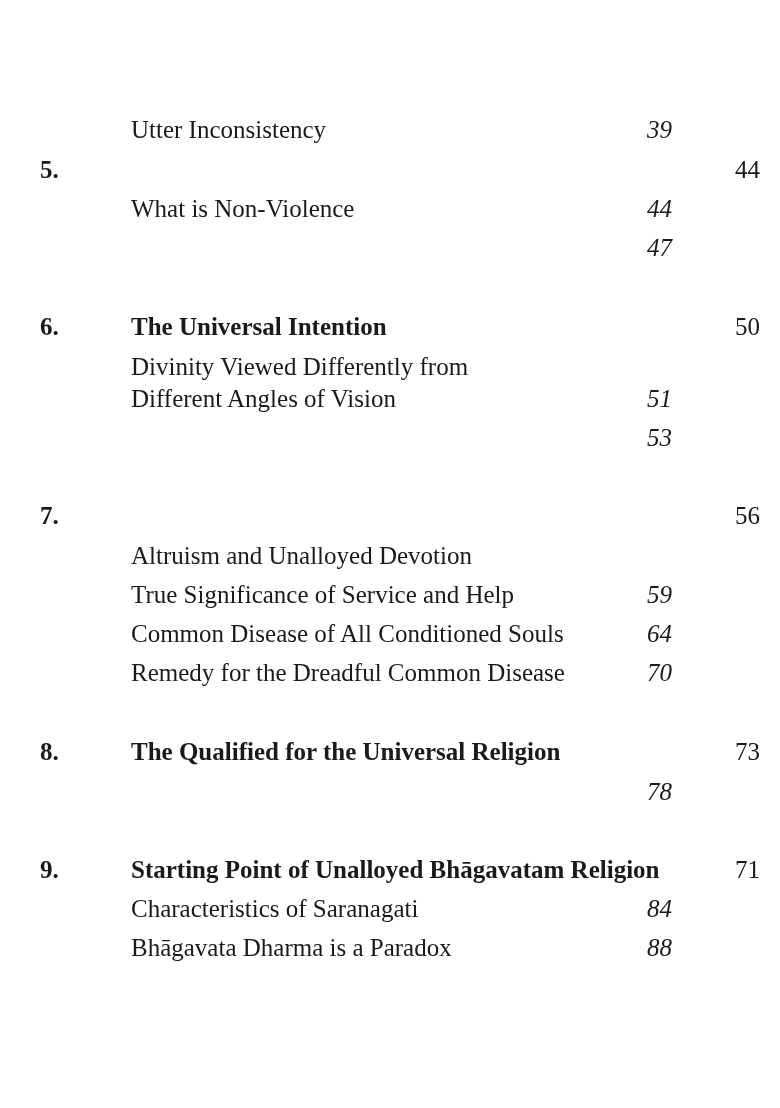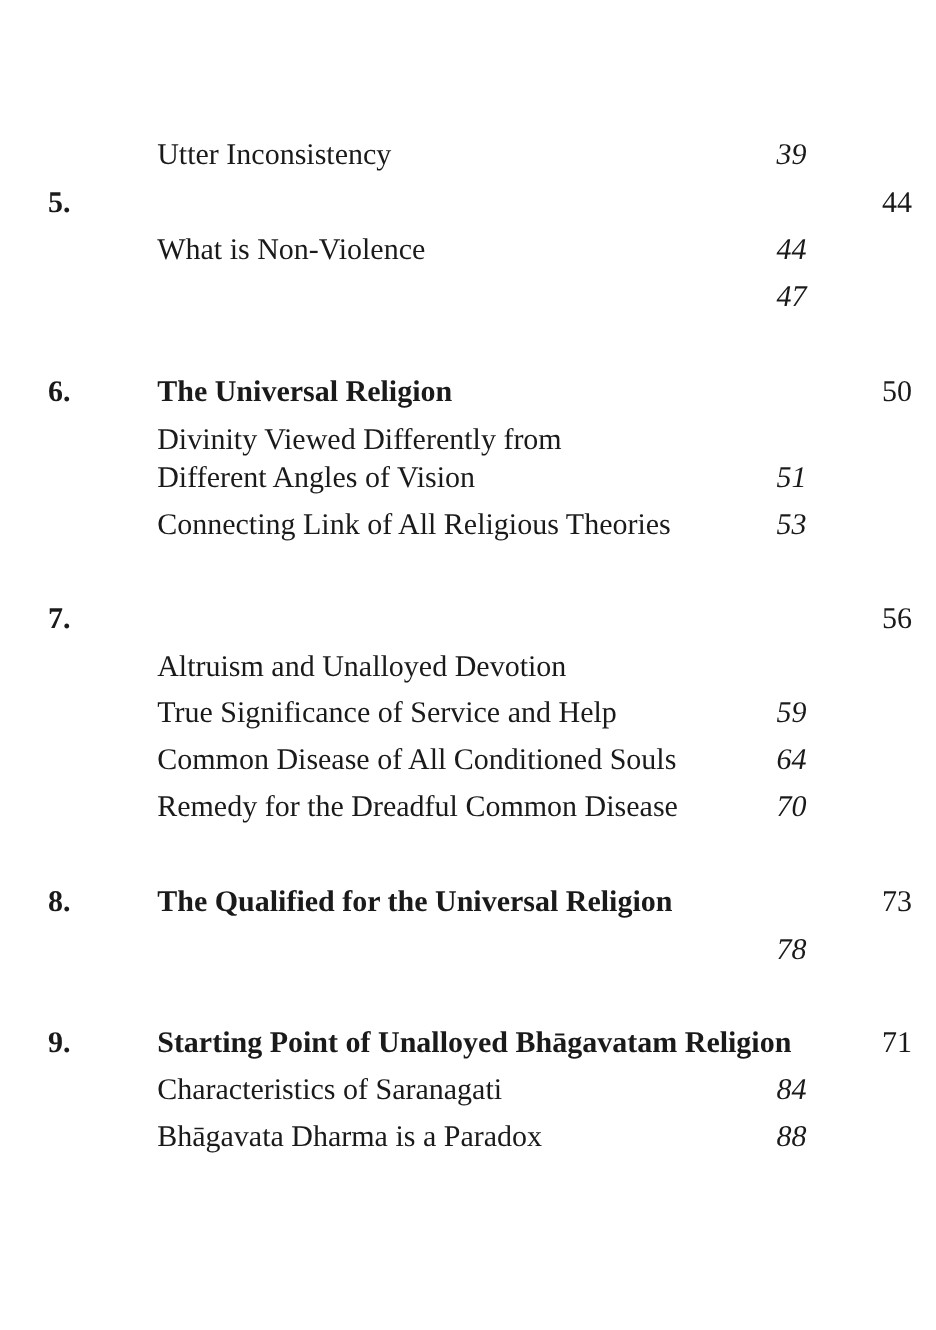--- a/index.html
+++ b/index.html
@@ -68,36 +68,35 @@
     <span class="title">What is Non-Violence</span>
     <span class="page-sub">44</span>
   </div>
 
   <div class="line sub" style="top:231px">
     <span class="page-sub">47</span>
   </div>
 
   <div class="line chapter" style="top:310px">
     <span class="num">6.</span>
-    <span class="title">The Universal Religion</span>
+    <span class="title">The Universal Intention</span>
     <span class="page-ch">50</span>
   </div>
 
   <div class="line sub" style="top:350px">
     <span class="title">Divinity Viewed Differently from</span>
     <span class="page-sub"></span>
   </div>
 
   <div class="line sub" style="top:382px">
     <span class="title">Different Angles of Vision</span>
     <span class="page-sub">51</span>
   </div>
 
   <div class="line sub" style="top:421px">
-    <span class="title">Connecting Link of All Religious Theories</span>
     <span class="page-sub">53</span>
   </div>
 
   <div class="line chapter" style="top:499px">
     <span class="num">7.</span>
     <span class="page-ch">56</span>
   </div>
 
   <div class="line sub" style="top:539px">
     <span class="title">Altruism and Unalloyed Devotion</span>

